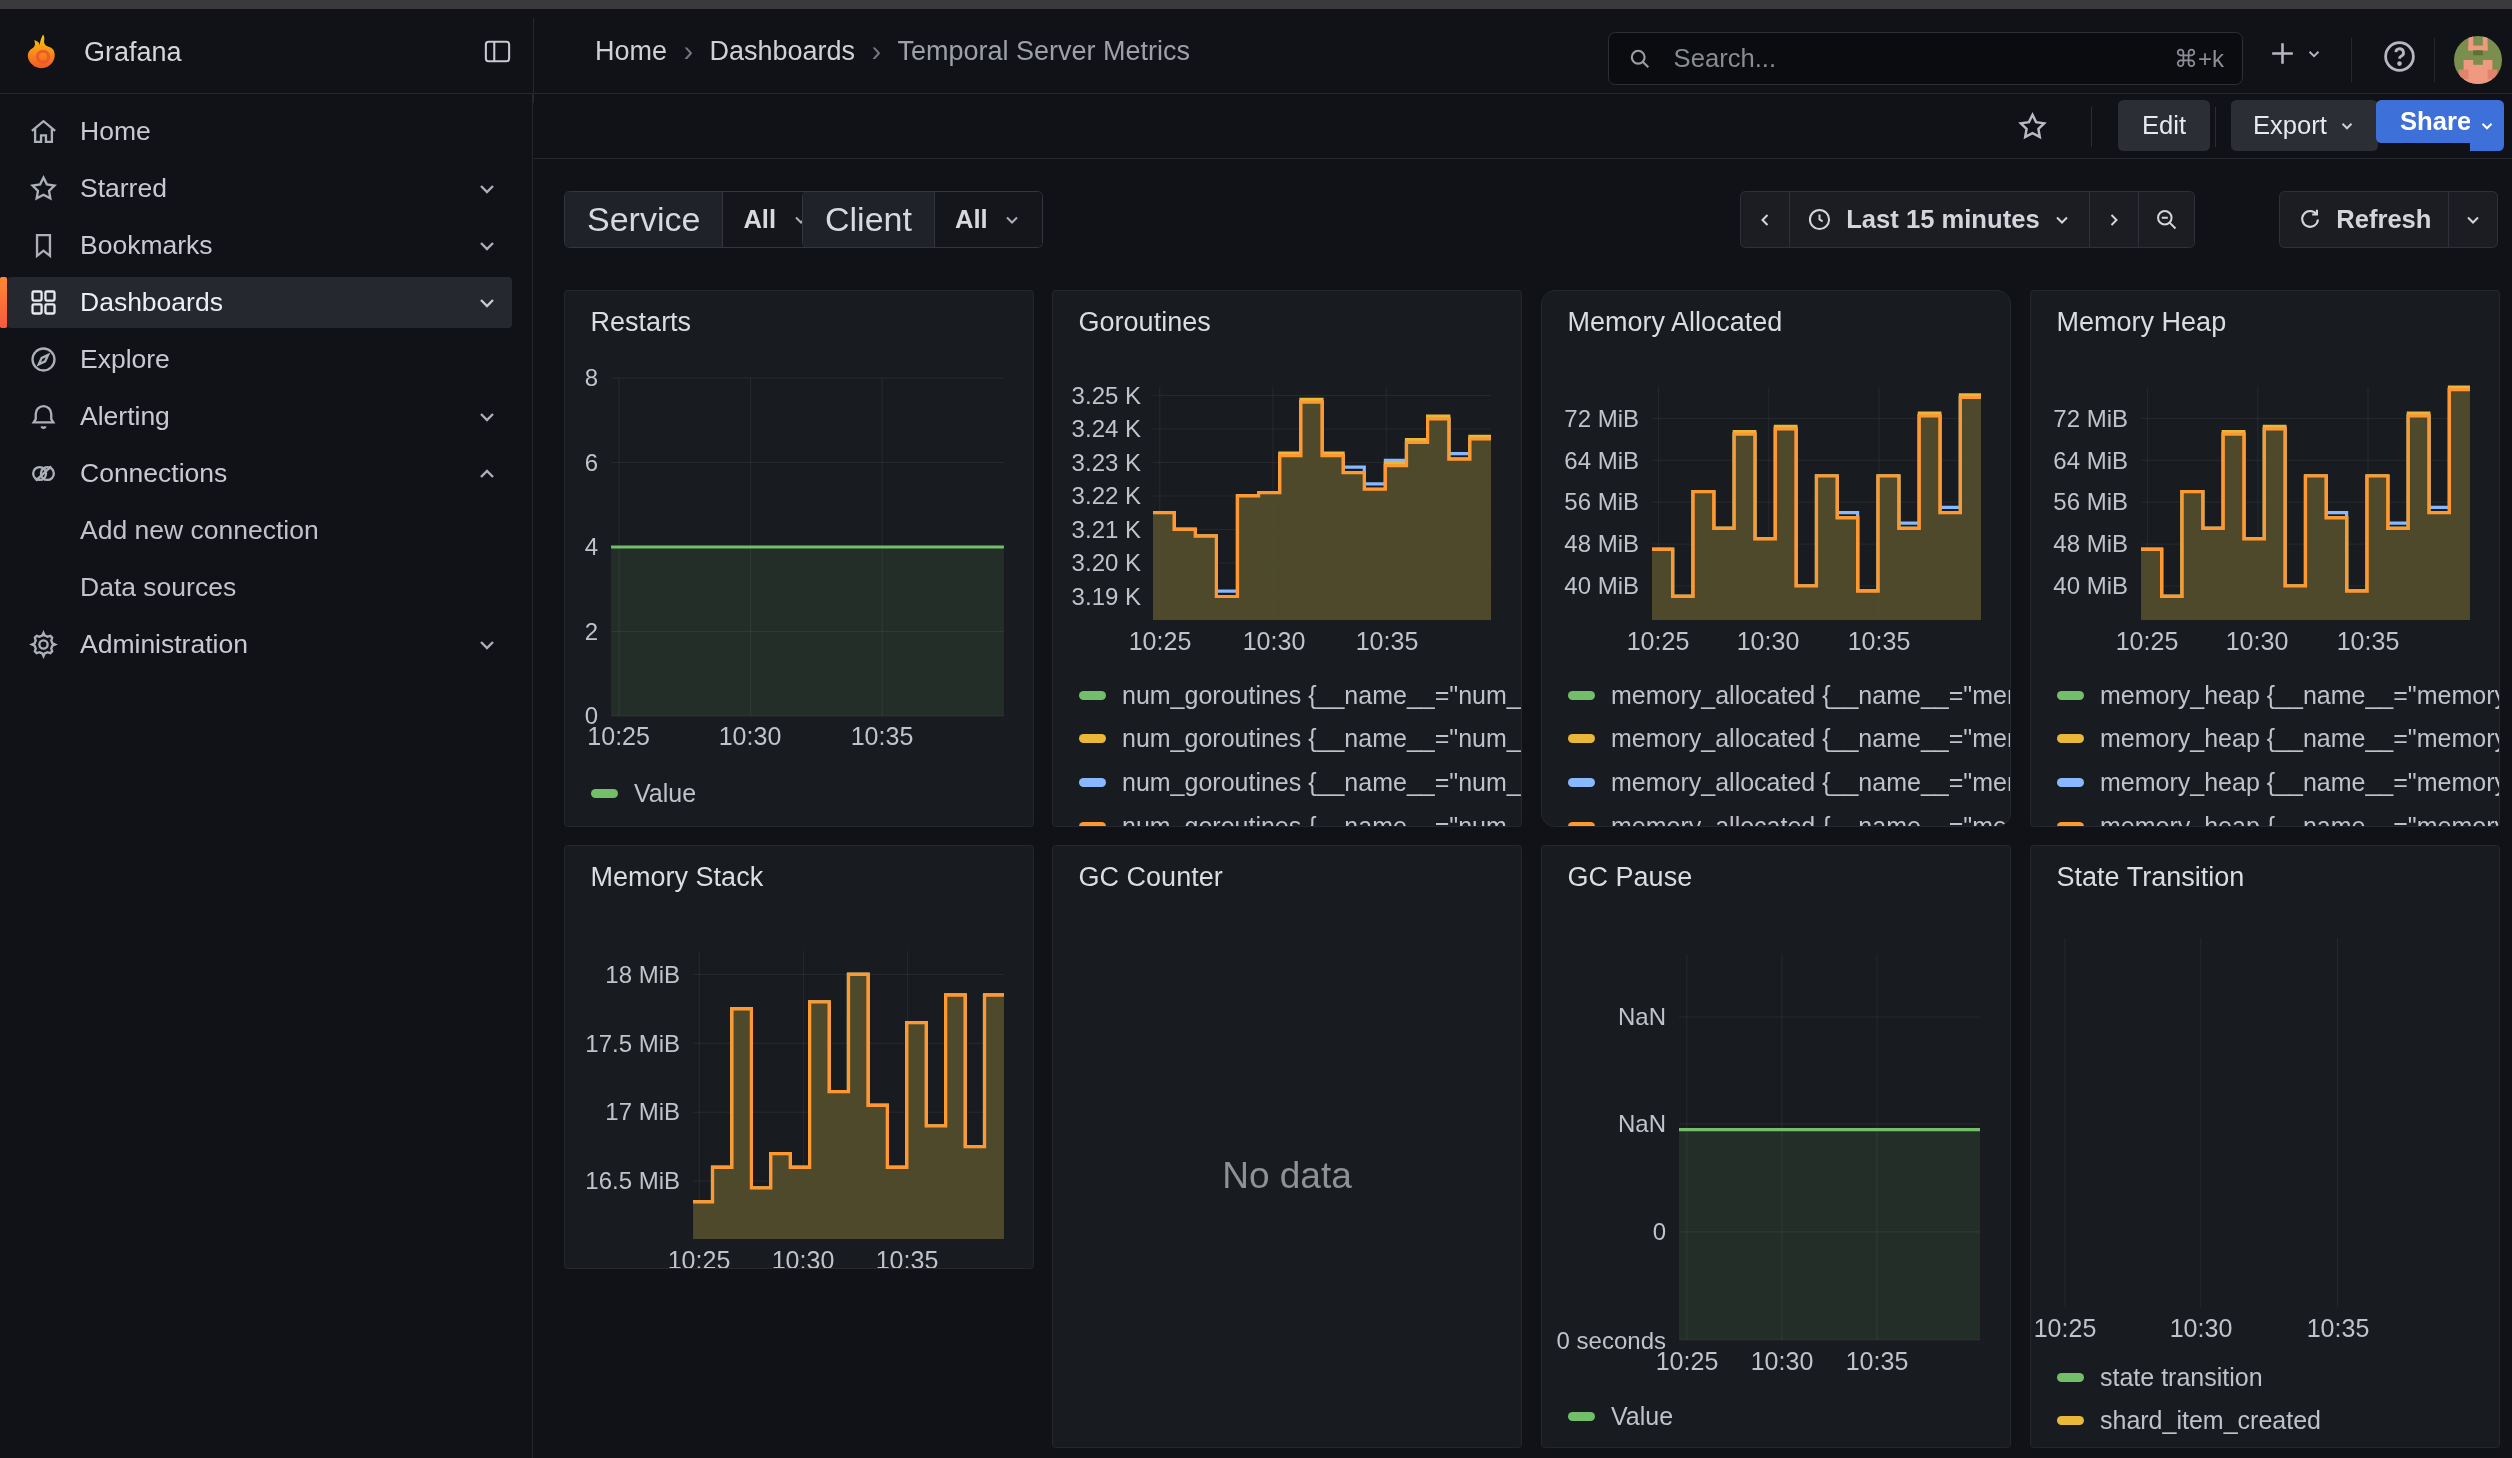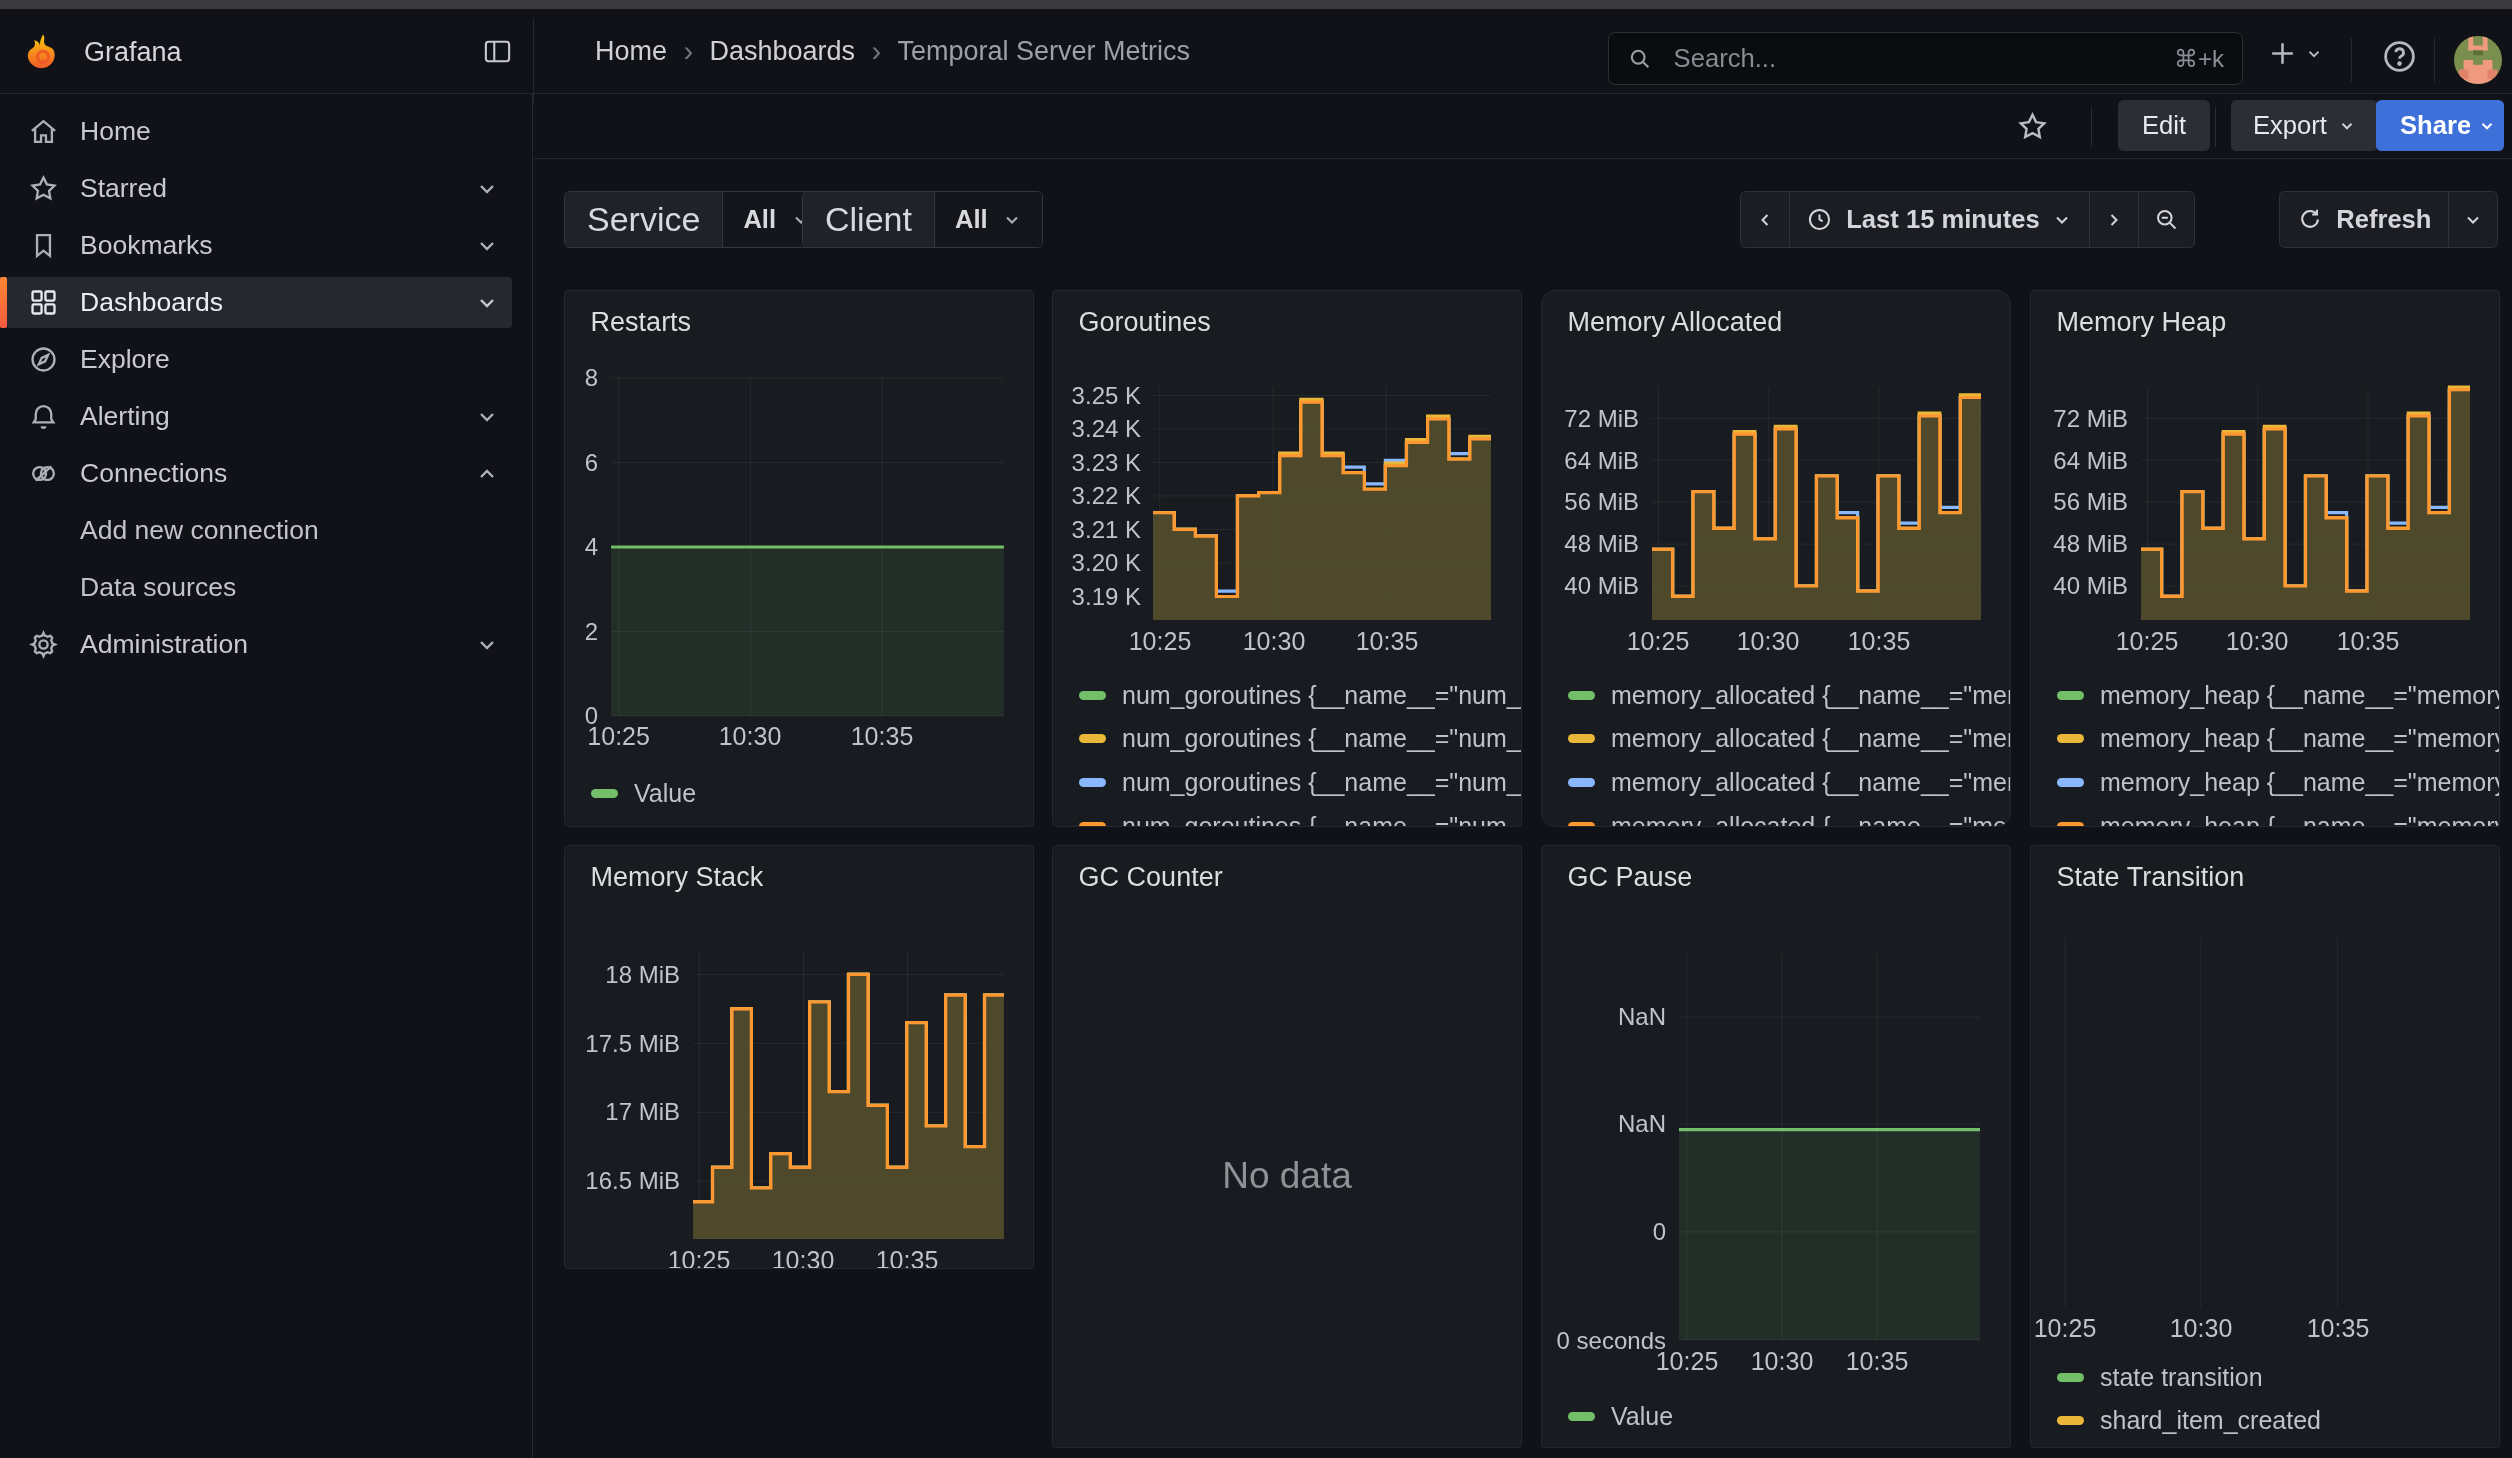--- a/index.html
+++ b/index.html
@@ -256,21 +256,21 @@
     <button class="btn" style="position:absolute;left:1584px;top:6.4px;height:51px;padding:0 24px;border:none;">
       <span>Edit</span>
     </button>
     <div class="tb-divider" style="left:1681px;"></div>
     <button class="btn" style="position:absolute;left:1697px;top:6.4px;height:51px;padding:0 22px;border:none;">
       <span>Export</span>
       <svg width="18" height="18" viewBox="0 0 24 24" fill="none" stroke="#cfd0d6" stroke-width="2.6">
           <path d="M6 9l6 6 6-6"></path>
         </svg>
     </button>
-    <button class="btn blue" style="position:absolute;left:1842px;top:6.4px;height:51px;padding:0 24px;border:none;border-radius:5.5px 0 0 5.5px;">
+    <button class="btn blue" style="position:absolute;left:1842px;top:6.4px;height:43px;padding:0 24px;border:none;border-radius:5.5px 0 0 5.5px;">
       <span>Share</span>
     </button>
     <button class="btn blue" style="position:absolute;left:1936px;top:6.4px;height:51px;width:34px;padding:0;border:none;border-radius:0 5.5px 5.5px 0;">
       <svg width="18" height="18" viewBox="0 0 24 24" fill="none" stroke="#ffffff" stroke-width="2.6">
           <path d="M6 9l6 6 6-6"></path>
         </svg>
     </button>
   </div>
 
   <div class="pill" style="left:564px;">

